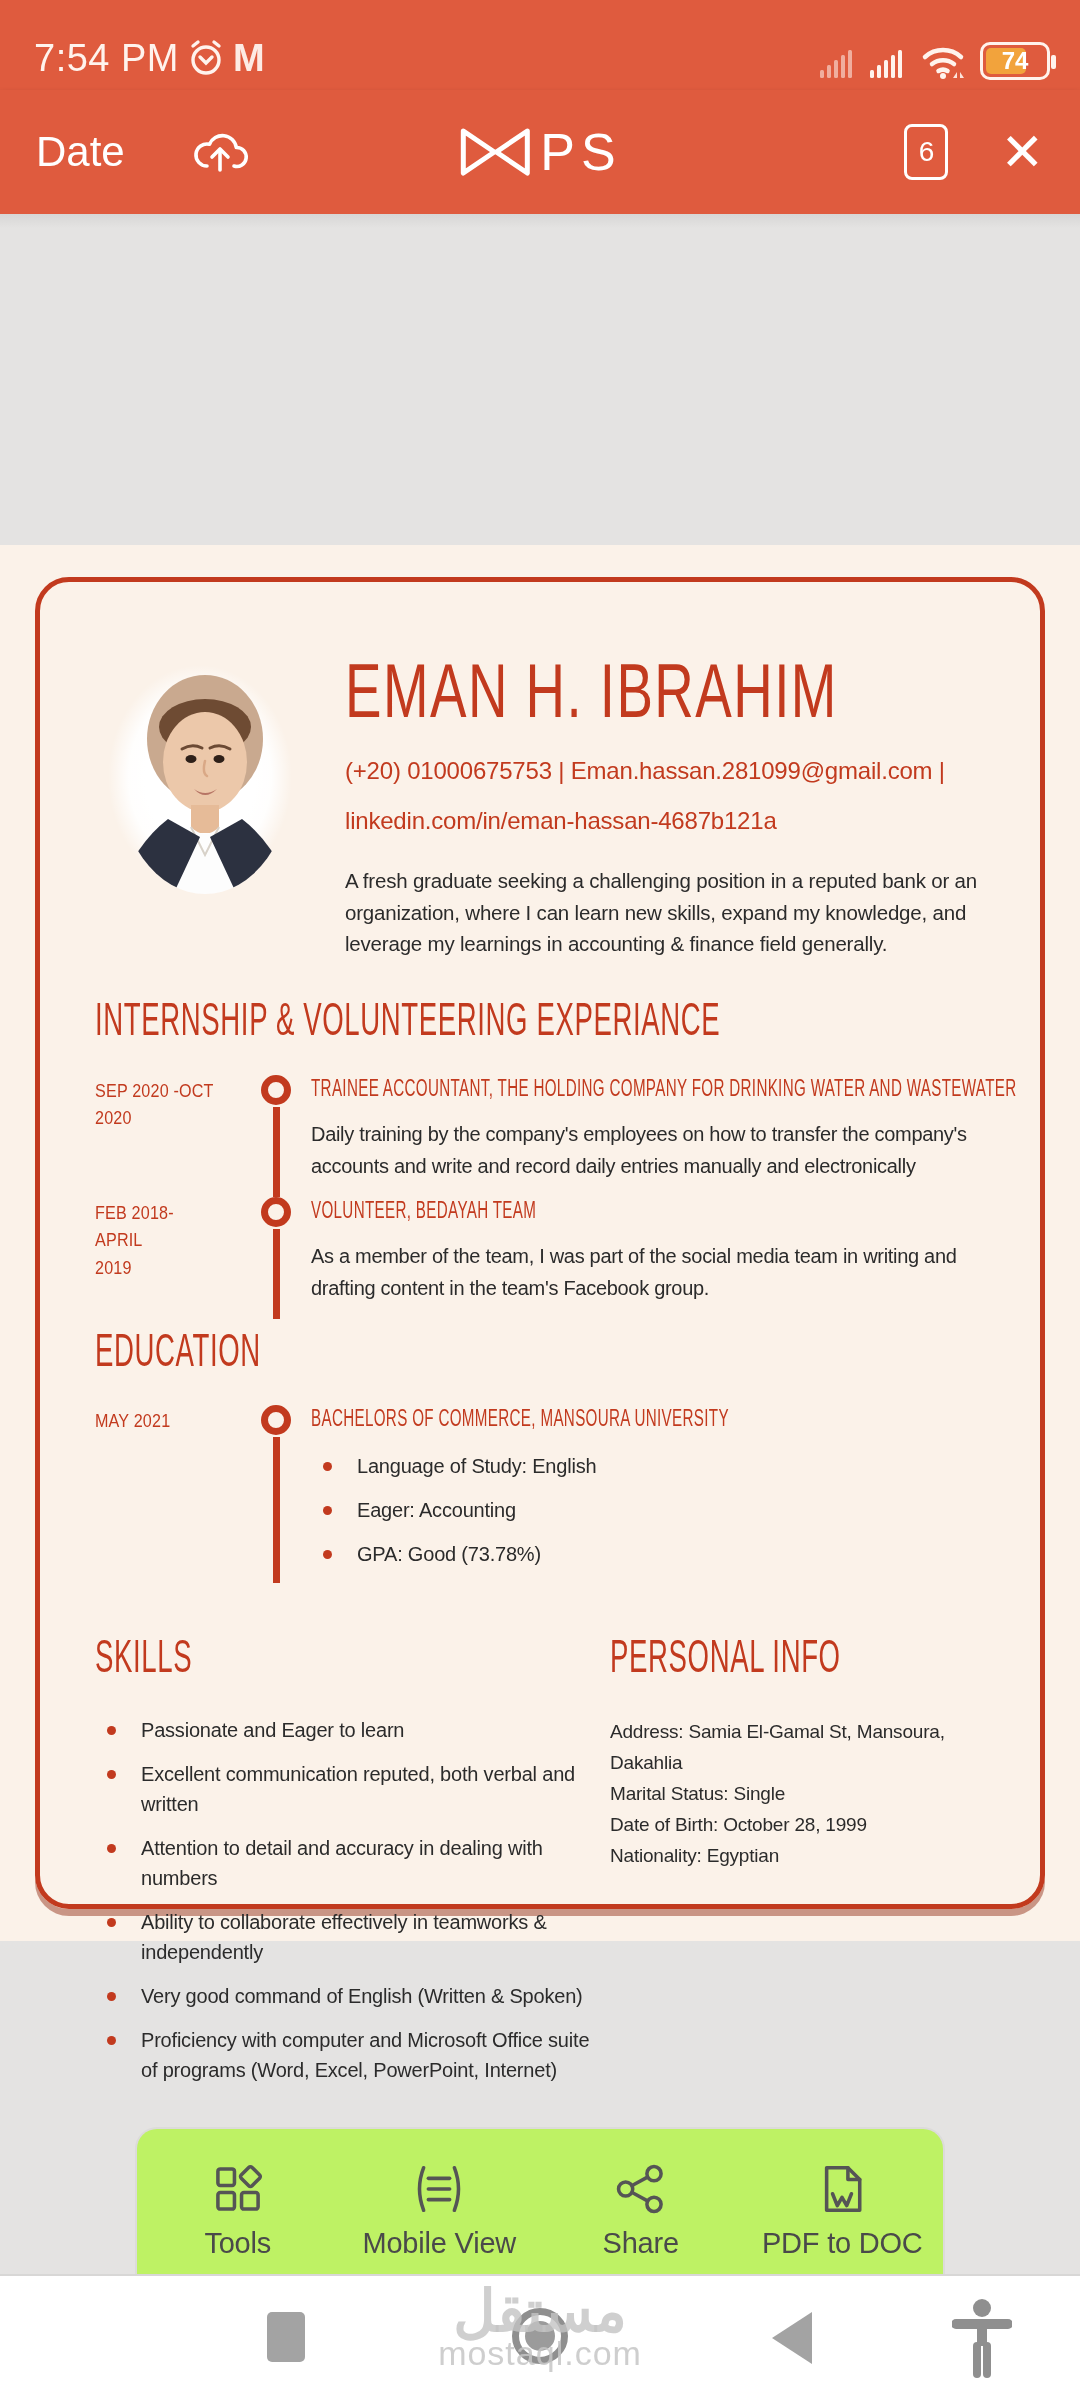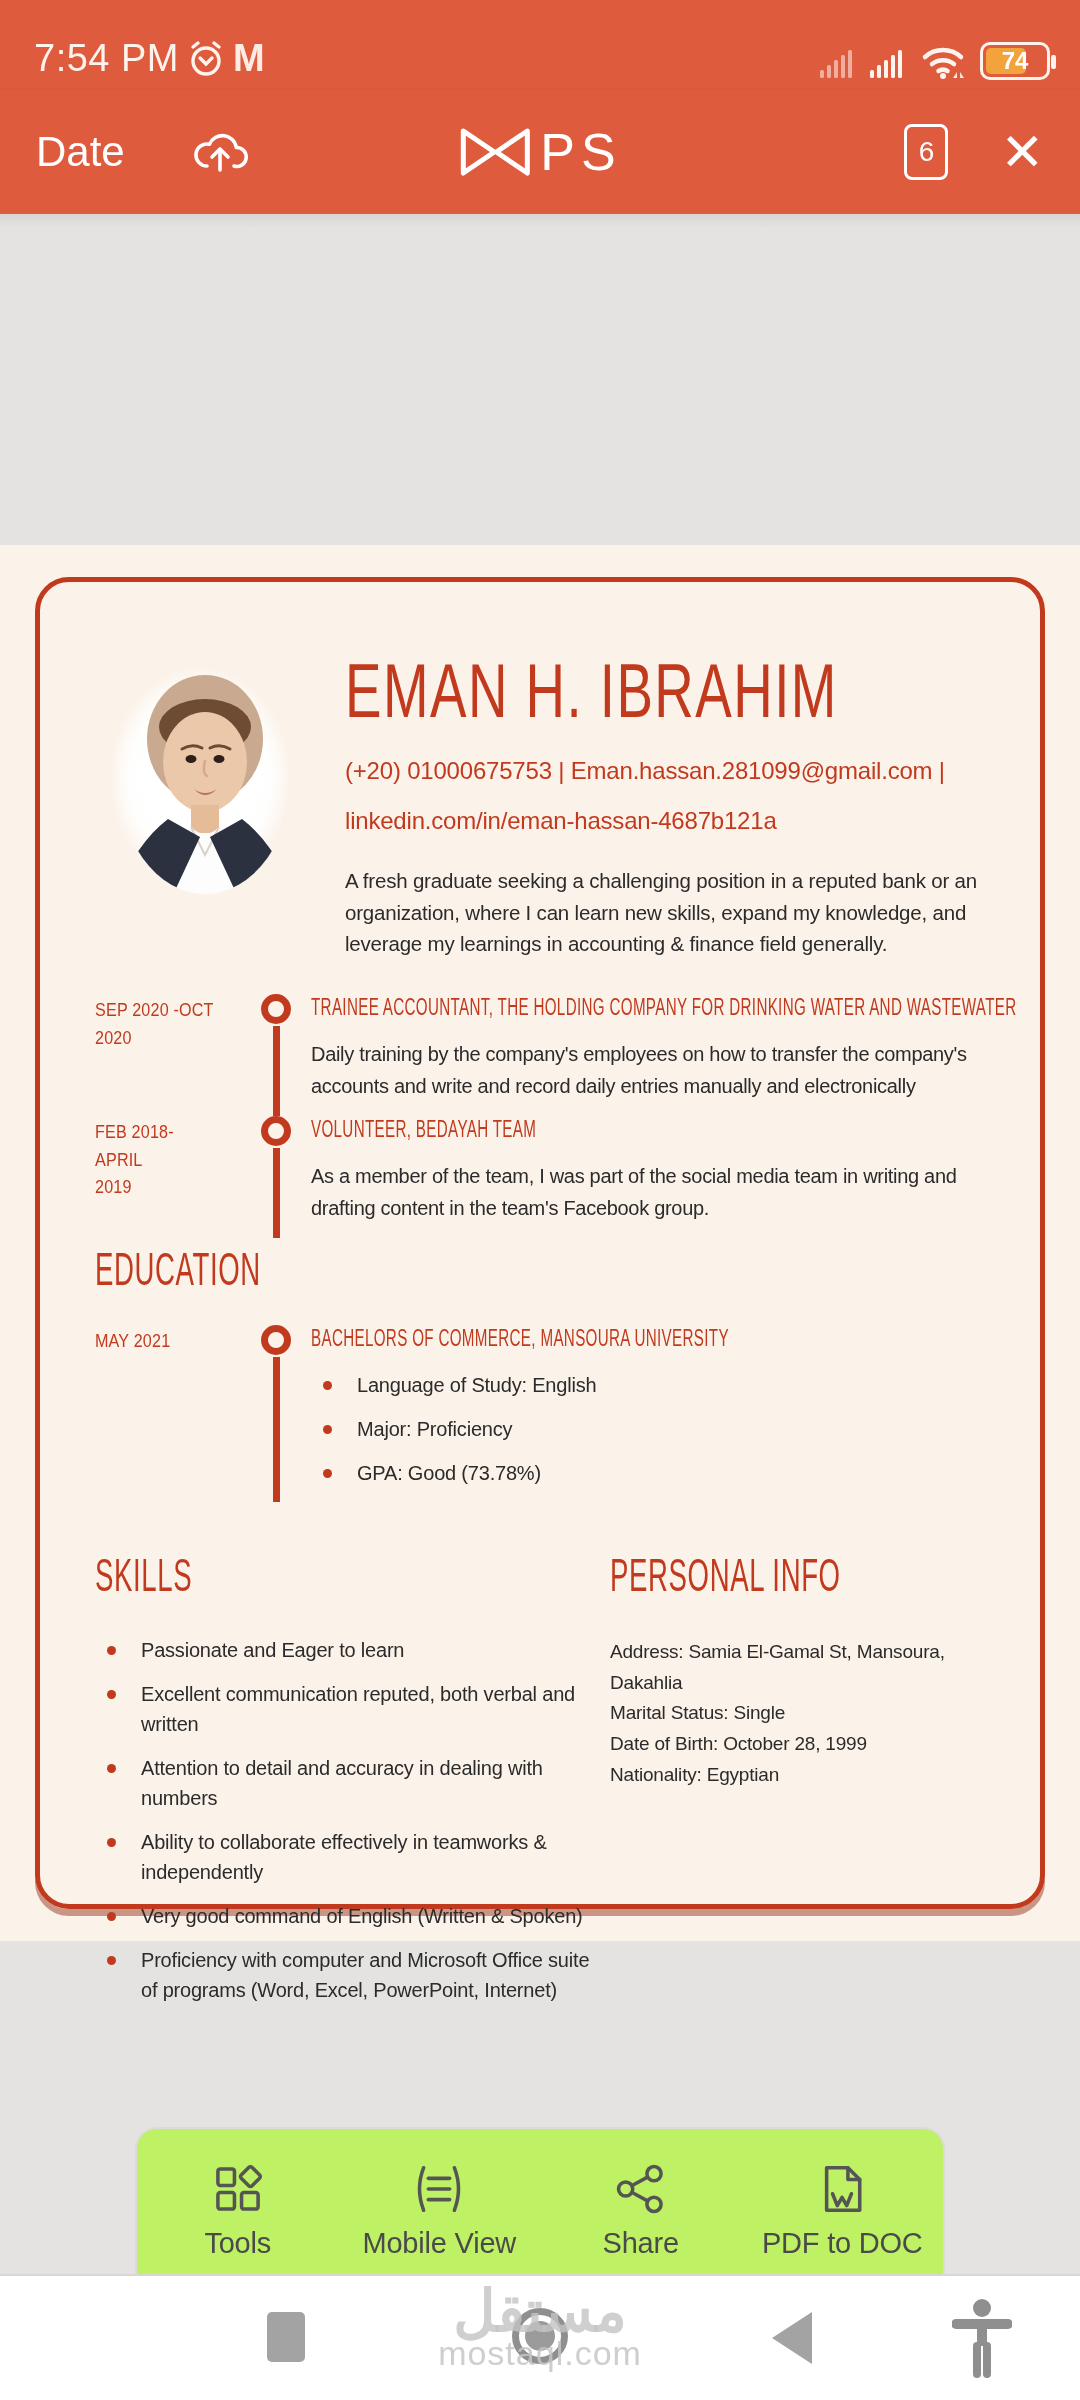--- a/index.html
+++ b/index.html
@@ -3,21 +3,21 @@
 <meta charset="utf-8">
 <style>
   *{margin:0;padding:0;box-sizing:border-box}
   html,body{background:#ffffff}
   body{font-family:"Liberation Sans", sans-serif;}
   .screen{position:relative;width:1080px;height:2400px;margin:0 auto;overflow:hidden;background:#E4E3E2;}
 
   
   .statusbar{position:absolute;left:0;top:0;width:1080px;height:90px;background:#DF5B3E;
              display:flex;align-items:flex-end;justify-content:space-between;padding:0 30px 10px 34px;color:#FFF3ED;}
-  .sb-left{display:flex;align-items:flex-end;gap:6px;}
+  .sb-left{display:flex;align-items:flex-start;gap:6px;}
   .sb-time{font-size:38px;font-weight:500;letter-spacing:.5px;}
   .sb-right{display:flex;align-items:flex-end;gap:14px;}
   .gmail-m{font-size:38px;font-weight:700;opacity:.95;letter-spacing:-1px;}
   .battery{position:relative;width:70px;height:38px;border:3px solid #FFF3ED;border-radius:10px;}
   .battery .fill{position:absolute;left:3px;top:3px;bottom:3px;width:40px;background:#F2A33C;border-radius:5px;}
   .battery .pct{position:absolute;inset:0;display:flex;align-items:center;justify-content:center;
                 font-size:24px;font-weight:700;color:#fff;}
   .battery .tip{position:absolute;right:-9px;top:10px;width:5px;height:14px;background:#FFF3ED;border-radius:2px;}
 
   .appbar{position:absolute;left:0;top:90px;width:1080px;height:124px;background:#DF5B3E;
@@ -218,20 +218,21 @@
         </div>
         <div class="header-text">
           <span class="condensed r-name">EMAN H. IBRAHIM</span>
           <div class="contact-line">(+20) 01000675753 | Eman.hassan.281099@gmail.com |</div>
           <div class="contact-line second">linkedin.com/in/eman-hassan-4687b121a</div>
           <div class="summary">A fresh graduate seeking a challenging position in a reputed bank or an organization, where I can learn new skills, expand my knowledge, and leverage my learnings in accounting &amp; finance field generally.</div>
         </div>
       </div>
 
       <div class="section">
+        <div class="sec-head-wrap"><span class="condensed sec-head">INTERNSHIP &amp; VOLUNTEERING EXPERIANCE</span></div>
 
         <div class="t-entry">
           <div class="t-date">SEP 2020 -OCT
 2020</div>
           <div class="t-marker">
             <div class="t-circle"></div>
             <div class="t-line"></div>
           </div>
           <div class="t-body">
             <span class="condensed t-title">TRAINEE ACCOUNTANT, THE HOLDING COMPANY FOR DRINKING WATER AND WASTEWATER</span>
@@ -258,21 +259,21 @@
         <div class="t-entry edu">
           <div class="t-date">MAY 2021</div>
           <div class="t-marker">
             <div class="t-circle"></div>
             <div class="t-line"></div>
           </div>
           <div class="t-body">
             <span class="condensed t-title">BACHELORS OF COMMERCE, MANSOURA UNIVERSITY</span>
             <ul class="dots edu-bullets">
               <li>Language of Study: English</li>
-              <li>Major: Proficiency</li>
+              <li>Eager: Accounting</li>
               <li>GPA: Good (73.78%)</li>
             </ul>
           </div>
         </div>
       </div>
 
       <div class="two-col">
         <div>
           <span class="condensed sec-head">SKILLS</span>
           <ul class="dots skills-list">

